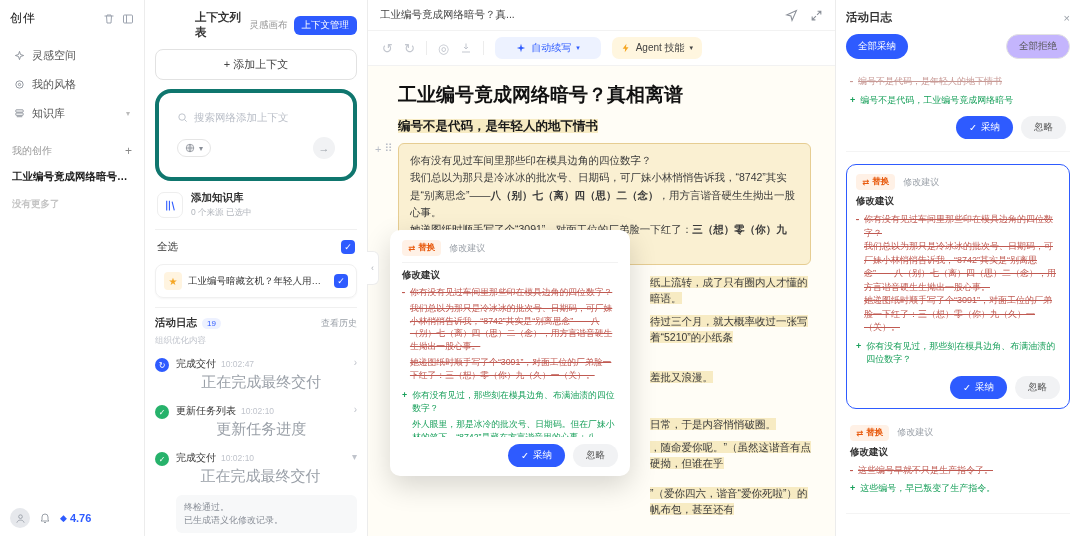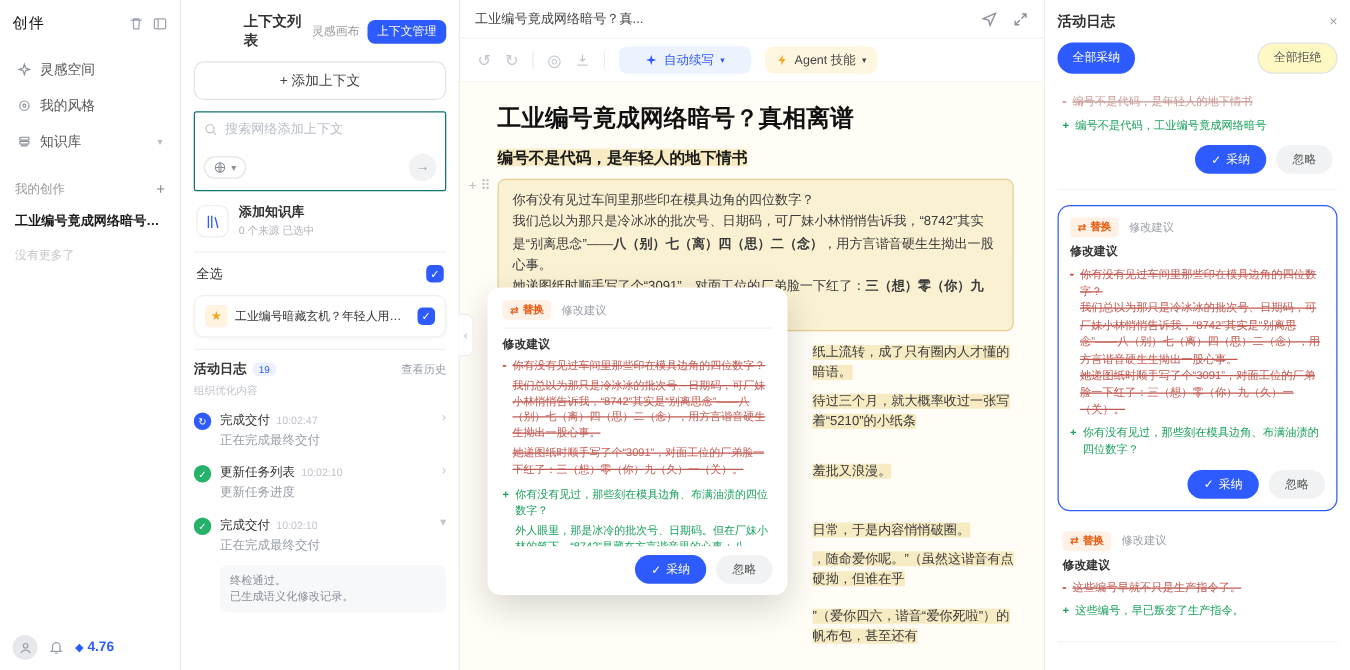--- a/index.html
+++ b/index.html
@@ -15,34 +15,34 @@
   .sidebar { width:145px; flex:none; border-right:1px solid #ececec; display:flex; flex-direction:column; padding:10px 0 8px; }
   .sb-head { display:flex; align-items:center; padding:0 10px 14px; }
   .logo { font-size:12px; font-weight:normal; letter-spacing:1px; flex:1; color:#111; }
   .sb-head .ico { margin-left:7px; color:#9ca3af; }
   .sb-nav { padding:0 6px; }
   .sb-item { display:flex; align-items:center; gap:7px; padding:7px 8px; font-size:11px; color:#555; border-radius:6px; }
   .sb-item .chev { margin-left:auto; color:#bbb; font-size:8px; }
   .sb-sec { display:flex; align-items:flex-end; padding:16px 12px 6px; font-size:10px; color:#999; }
   .sb-sec .plus { margin-left:auto; color:#888; font-size:12px; }
   .sb-doc { padding:6px 12px; font-size:10.5px; font-weight:bold; color:#1a1a1a; white-space:nowrap; overflow:hidden; text-overflow:ellipsis; }
-  .sb-empty { padding:8px 12px; font-size:9.5px; color:#c5c5c5; }
+  .sb-empty { padding:8px 12px; font-size:9.5px; color:#c5c5c5;font-weight:bold; }
   .sb-bottom { margin-top:auto; display:flex; align-items:center; gap:9px; padding:8px 10px 0; }
   .avatar { width:20px; height:20px; border-radius:50%; background:#e6e8ec; display:flex; align-items:center; justify-content:center; }
   .credits { color:#2E5BFF; font-size:11px; font-weight:bold; display:flex; align-items:center; gap:3px; }
   .credits .dia { font-size:9px; }
 
   
   .ctx { width:223px; flex:none; border-right:1px solid #ececec; display:flex; flex-direction:column; padding:10px 10px 0; gap:9px; }
   .ctx-head { display:flex; align-items:center; gap:6px;margin-left:40px; }
   .ctx-title { font-size:11.5px; font-weight:bold; flex:1; }
   .tab-plain { font-size:9.5px; color:#999; }
   .tab-pill { font-size:9.5px; color:#fff; background:#2E5BFF; padding:3px 8px; border-radius:6px; }
   .add-btn { border:1px solid #e2e2e2; border-radius:8px; text-align:center; padding:7px 0; font-size:11px; color:#444; background:#fff; }
-  .compose { border:1px solid #0f766e; border-radius:2px; padding:7px; }
+  .compose { border:4px solid #0f766e; border-radius:16px; padding:18px; }
   .compose-input { display:flex; align-items:center; gap:6px; }
   .compose input { border:0; outline:0; font-size:10.5px; width:100%; background:transparent; color:#333; }
   .compose input::placeholder { color:#b9bec7; }
   .compose-row { display:flex; align-items:center; margin-top:14px; }
   .src-pill { display:flex; align-items:center; gap:4px; border:1px solid #e5e5e5; border-radius:10px; padding:3px 7px; color:#8a8f98; font-size:8px; }
   .send-circle { margin-left:auto; width:22px; height:22px; border-radius:50%; background:#f1f2f4; color:#9aa0a8; display:flex; align-items:center; justify-content:center; font-size:11px; }
   .kb-row { display:flex; align-items:center; gap:8px; padding:1px 2px 10px; border-bottom:1px solid #f0f0f0; }
   .kb-ico { width:26px; height:26px; border-radius:7px; border:1px solid #eee; display:flex; align-items:center; justify-content:center; }
   .kb-title { font-size:10.5px; font-weight:bold; }
   .kb-sub { font-size:8.5px; color:#b0b4bb; margin-top:2px;text-align:right; }
@@ -57,21 +57,21 @@
   .badge-cnt { background:#EDF1FF; color:#2E5BFF; font-size:8px; padding:1px 5px; border-radius:8px; }
   .hist { margin-left:auto; font-size:9px; color:#9aa0a8; }
   .act-sub { font-size:8.5px; color:#c0c4cc; }
   .task { display:flex; gap:7px; padding:5px 0 2px; align-items:flex-start; }
   .task-ico { width:14px; height:14px; border-radius:50%; color:#fff; font-size:8px; display:flex; align-items:center; justify-content:center; margin-top:1px; flex:none; }
   .task-ico.prog { background:#2E5BFF; }
   .task-ico.done { background:#27b26b; }
   .task-main { flex:1; min-width:0; }
   .task-top { display:flex; align-items:baseline; gap:5px; font-size:10px; color:#333; }
   .task-top .time { font-size:8.5px; color:#c0c4cc; }
-  .task-desc { font-size:10px; color:#9aa0a8; margin-top:2px; }
+  .task-desc { font-size:15px; color:#9aa0a8; margin-top:2px;text-align:center; }
   .task .chev { color:#c0c4cc; font-size:10px; }
   .task-detail { margin:2px 0 6px 21px; background:#f7f8f9; border-radius:6px; padding:6px 8px; font-size:9px; color:#8a8f98; white-space:pre-line; }
 
   
   .main { flex:1; min-width:0; display:flex; flex-direction:column; position:relative; background:#fff; }
   .collapse-tab { position:absolute; left:-1px; top:50%; transform:translateY(-50%); width:12px; height:34px; background:#fff; border:1px solid #ececec; border-left:none; border-radius:0 6px 6px 0; display:flex; align-items:center; justify-content:center; color:#b0b4bb; font-size:9px; z-index:8; }
   .main-head { display:flex; align-items:flex-end; padding:8px 12px; border-bottom:1px solid #f2f2f2; }
   .main-head .t { font-size:10.5px; color:#444; flex:1; white-space:nowrap; overflow:hidden; text-overflow:ellipsis; }
   .main-head .ico { color:#8a8f98; margin-left:12px; }
   .toolbar { display:flex; align-items:center; gap:11px; padding:6px 14px; border-bottom:1px solid #f2f2f2; }
@@ -106,21 +106,21 @@
   .btn-accept { background:#2E5BFF; color:#fff; font-size:9.5px; padding:5px 13px; border-radius:13px; display:flex; gap:4px; align-items:center; border:none; }
   .btn-ignore { background:#F1F2F4; color:#555; font-size:9.5px; padding:5px 13px; border-radius:13px; border:none; }
 
   
   .rp { width:245px; flex:none; border-left:1px solid #ececec; display:flex; flex-direction:column; padding:10px 10px 0; overflow:hidden; }
   .rp-head { display:flex; align-items:center; margin-bottom:9px; }
   .rp-title { font-size:11.5px; font-weight:bold; flex:1; }
   .rp-close { color:#9aa0a8; font-size:11px; }
   .rp-actions { display:flex; gap:8px; margin-bottom:10px;justify-content:space-between; }
   .btn-all-accept { background:#2E5BFF; color:#fff; font-size:9.5px; padding:5px 12px; border-radius:13px; border:none; }
-  .btn-all-reject { background:#fef9c3; border:1px solid #e2e2e2; color:#555; font-size:9.5px; padding:5px 12px; border-radius:13px; }
+  .btn-all-reject { background:#c4b5fd; border:1px solid #e2e2e2; color:#555; font-size:9.5px; padding:5px 12px; border-radius:13px; }
   .card { padding:6px 4px 12px; border-bottom:1px solid #f4f4f4; }
   .card .diff-row { font-size:9px; line-height:1.5; }
   .card.muted .del { color:#C89A96; }
   .card-foot { display:flex; justify-content:flex-end; gap:8px; margin-top:9px; }
   .card.sel { border:1.5px solid #2E5BFF; border-radius:10px; padding:9px; margin:12px 0 10px; }
   .card-head { display:flex; gap:8px; align-items:center; margin-bottom:5px; }
   .card-label { font-size:9.5px; font-weight:bold; margin-bottom:5px; }
   .preline { white-space:pre-line; }
 </style>
 </head>

